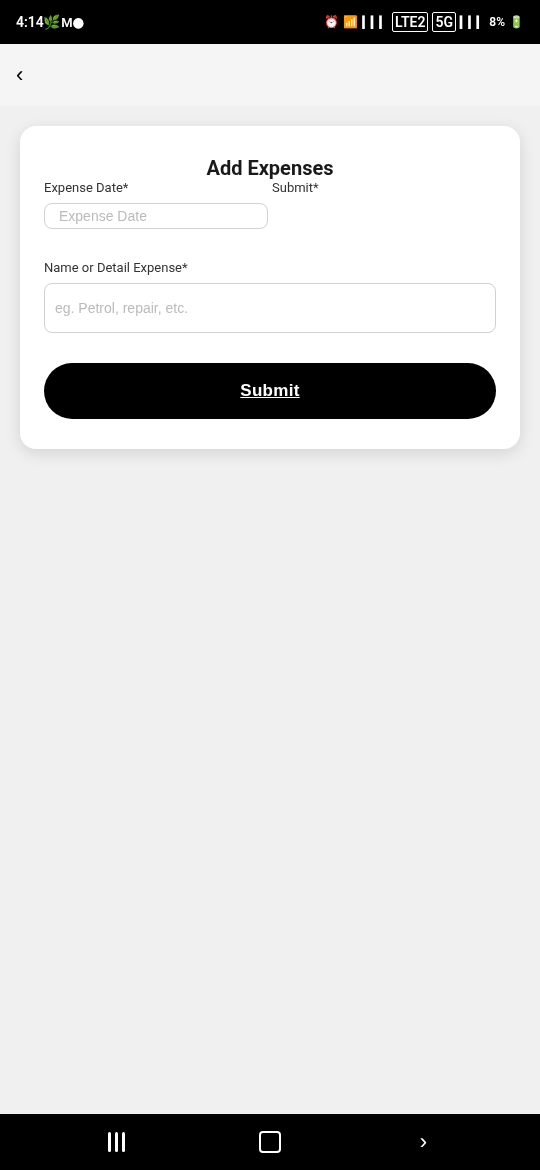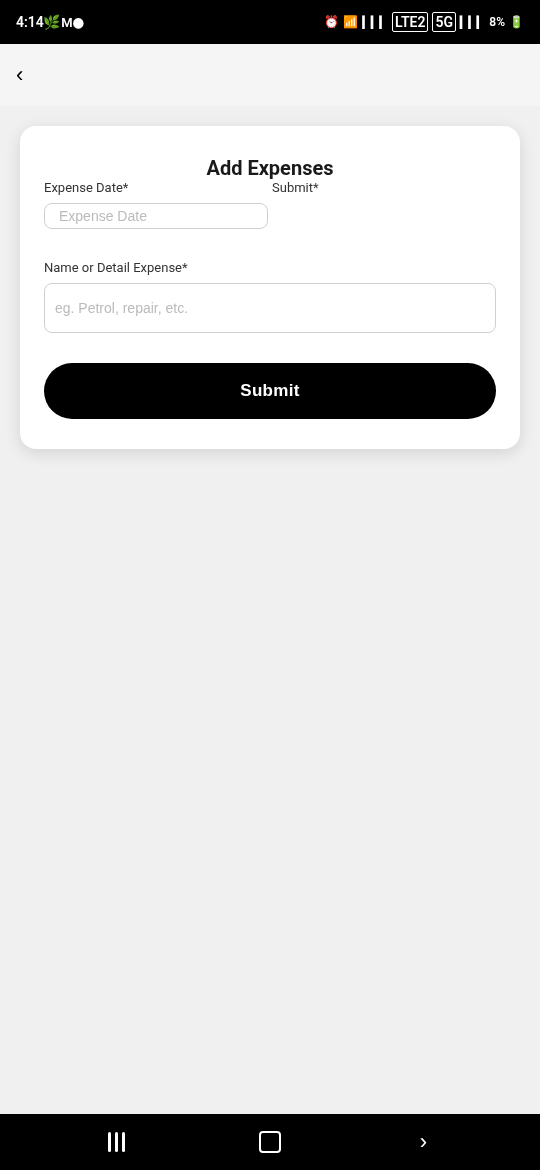--- a/index.html
+++ b/index.html
@@ -131,20 +131,21 @@
       width: 100%;
       background-color: #000;
       color: #fff;
       border: none;
       border-radius: 50px;
       padding: 18px;
       font-size: 17px;
       font-weight: 600;
       cursor: pointer;
       letter-spacing: 0.3px;
+      text-decoration: underline;
     }
 
     
     .bottom-nav {
       background-color: #000;
       height: 56px;
       display: flex;
       align-items: center;
       justify-content: space-around;
       padding: 0 40px;

